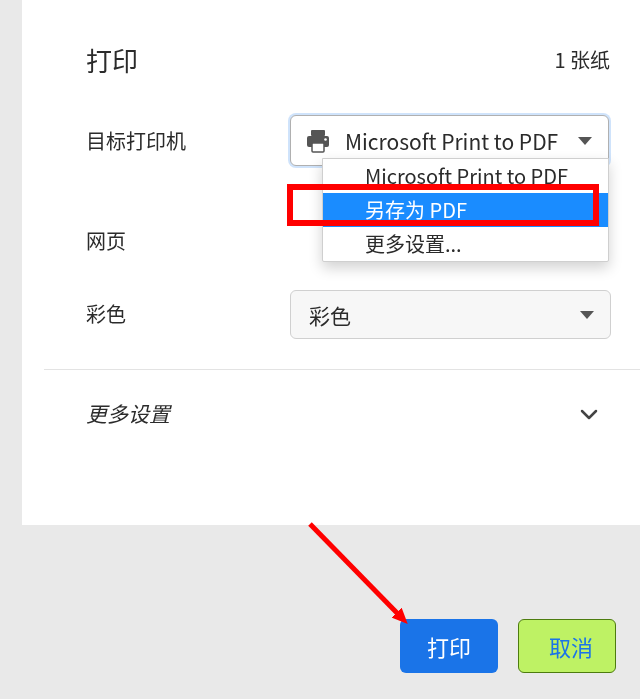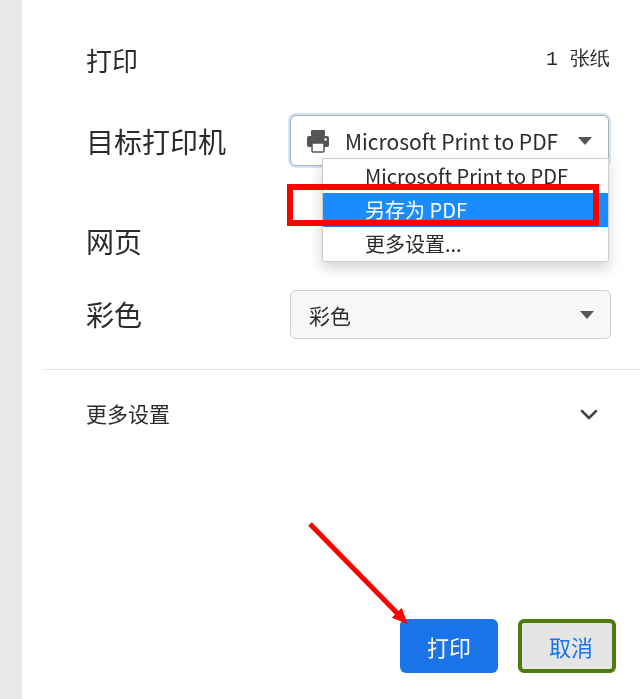--- a/index.html
+++ b/index.html
@@ -11,46 +11,45 @@
                  "Helvetica Neue", Arial, sans-serif;
     background: #e9e9e9;
     color: #2b2b2b;
     overflow: hidden;
   }
   .panel {
     position: absolute;
     left: 22px;
     top: 0;
     width: 618px;
-    height: 699px;
+    height: 525px;
     background: #fff;
   }
 
   
   .hdr-title {
     position: absolute;
     left: 64px;
     top: 45px;
     font-size: 26px;
     line-height: 30px;
   }
   .hdr-pages {
     position: absolute;
     right: 30px;
     top: 45px;
     font-size: 20px;
     line-height: 30px;
-    font-family: Liberation Mono, monospace;
   }
 
   
   .row-label {
     position: absolute;
     left: 64px;
-    font-size: 28px;
+    font-size: 20px;
     line-height: 24px;
   }
   #lbl-dest  { top: 129px; }
   #lbl-pages { top: 229px; }
   #lbl-color { top: 302px; }
 
   
   .dest-select {
     position: absolute;
     left: 268px;
@@ -148,20 +147,21 @@
     background: #e3e3e3;
   }
 
   
   .more-row {
     position: absolute;
     left: 64px;
     right: 30px;
     top: 398px;
     height: 30px;
+    font-style: italic;
   }
   .more-row .more-label {
     font-size: 21px;
     line-height: 30px;
   }
   .more-row .chev {
     position: absolute;
     right: 10px;
     top: 6px;
   }
@@ -184,23 +184,23 @@
     left: 378px;
     top: 619px;
     width: 98px;
     background: #1a74e8;
     color: #fff;
   }
   .btn-secondary {
     left: 496px;
     top: 619px;
     width: 98px;
-    background: #e5e5e5;
+    background: #bef264;
     color: #1a74e8;
-    border: 4px solid #4d7c0f;
+    border: 1px solid #4d7c0f;
     padding-left: 8px;
   }
 
   
   .hl-box {
     position: absolute;
     left: 287px;
     top: 184px;
     width: 312px;
     height: 42px;

